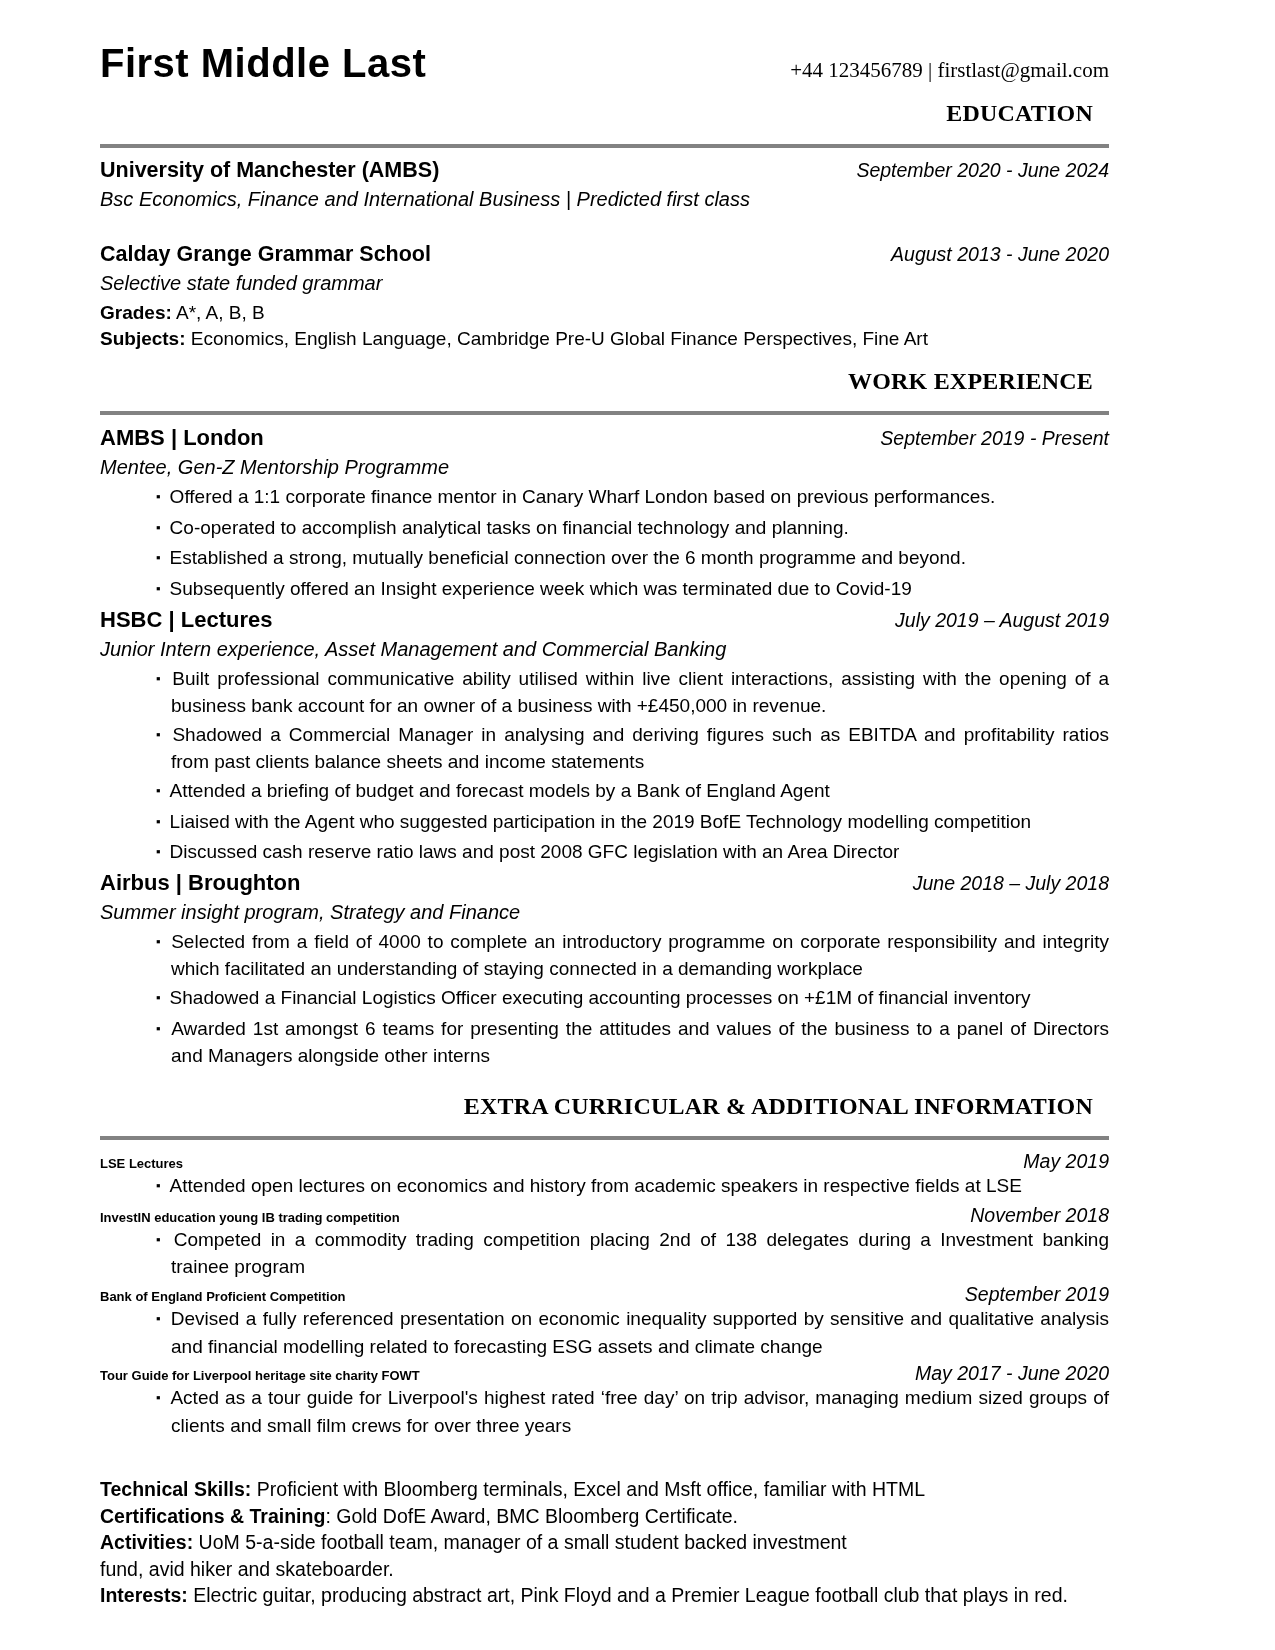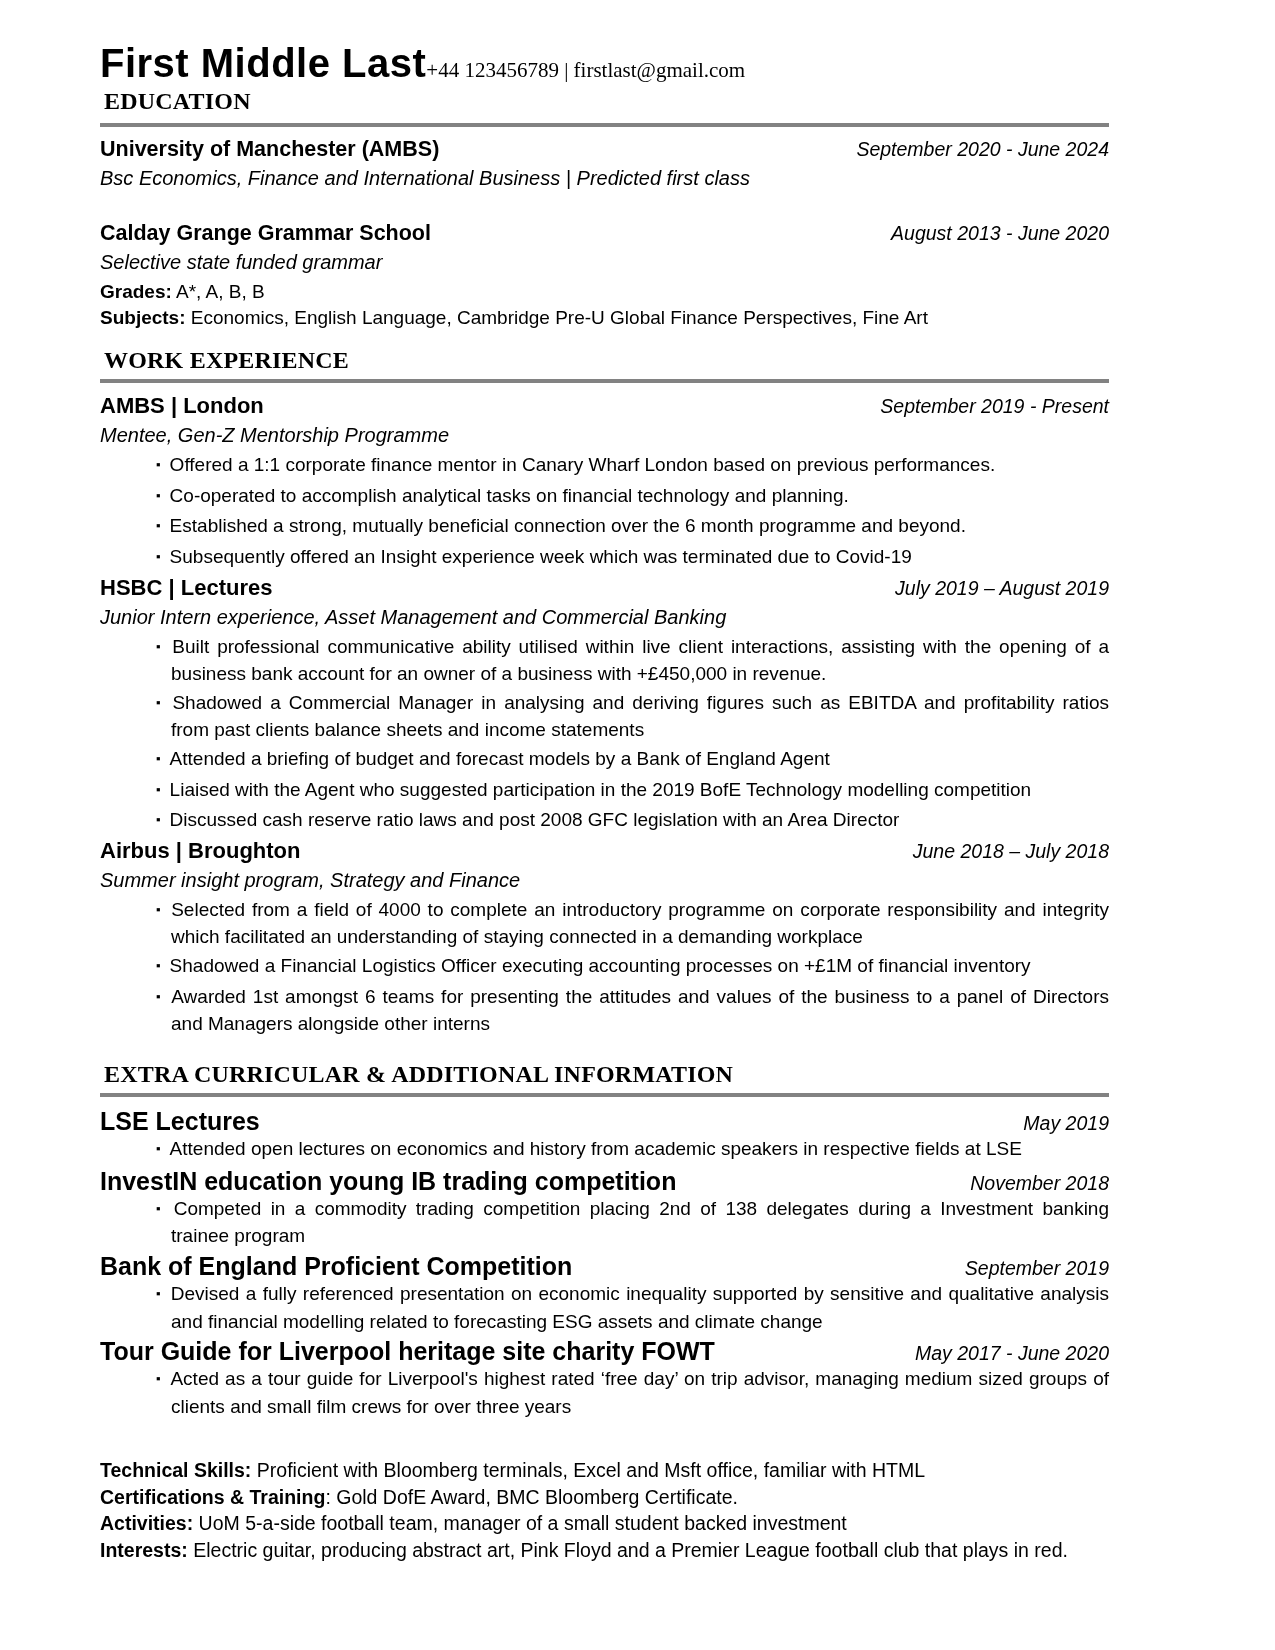--- a/index.html
+++ b/index.html
@@ -9,43 +9,43 @@
     font-family: "Liberation Sans", sans-serif;
     -webkit-font-smoothing: antialiased;
   }
   .page {
     box-sizing: border-box;
     width: 1275px; height: 1650px;
     padding: 42px 166px 30px 100px;
     overflow: hidden;
   }
   
-  .header-row { display: flex; align-items: baseline; }
+  .header-row { display: flex; justify-content: space-between; align-items: baseline; }
   .person-name {
     margin: 0; font-size: 40px; font-weight: bold; letter-spacing: 0.5px;
     font-family: "Liberation Sans", sans-serif; line-height: 1.05;
   }
   .contact {
     font-family: "Liberation Serif", serif;
     font-size: 21px; white-space: nowrap;
   }
   
   .sec {
-    margin: 4px; font-family: "Liberation Serif", serif;
-    font-weight: bold; font-size: 24px; letter-spacing: 0.2px; line-height: 1.15;
+    margin: 16px; font-family: "Liberation Serif", serif;
+    font-weight: bold; font-size: 24px; letter-spacing: 0.2px; line-height: 1.15; text-align: right;
   }
   .sec.work  { margin-top: 16px; }
   .sec.extra { margin-top: 24px; }
   .rule { height: 4px; background: #828282; margin: 5px 0 10px 0; }
   .rule.edu { margin-top: 7px; }
   
   .row { display: flex; justify-content: space-between; align-items: baseline; }
   .t-edu  { font-weight: bold; font-size: 21.5px; }
   .t-work { font-weight: bold; font-size: 22px; }
-  .t-xtra { font-weight: bold; font-size: 25px; text-align: right; }
+  .t-xtra { font-weight: bold; font-size: 13px; text-align: right; }
   .date { font-style: italic; font-size: 19.5px; white-space: nowrap; padding-left: 20px; }
   .sub  { font-style: italic; font-size: 20px; margin: 3px 0 4px 0; line-height: 1.3; }
   .line { font-size: 19px; line-height: 26px; }
   .b { font-weight: bold; }
   .entry.gap { margin-top: 30px; }
   .entry.work-gap { margin-top: 2px; }
   
   .bullet {
     margin: 0 0 3px 71px;
     font-size: 19px; line-height: 25.6px;
@@ -173,16 +173,17 @@
       <div class="xbullets">
         <p class="bullet">Acted as a tour guide for Liverpool's highest rated ‘free day’ on trip advisor, managing medium sized groups of clients and small film crews for over three years</p>
       </div>
     </div>
   </section>
 
   <div class="footer">
     <div class="fline"><span class="b">Technical Skills:</span><span> Proficient with Bloomberg terminals, Excel and Msft office, familiar with HTML</span></div>
     <div class="fline"><span class="b">Certifications &amp; Training</span><span>: Gold DofE Award, BMC Bloomberg Certificate.</span></div>
     <div class="fline"><span class="b">Activities:</span><span> UoM 5-a-side football team, manager of a small student backed investment</span></div>
+    <div class="fline"><span class="b"></span><span>fund, avid hiker and skateboarder.</span></div>
     <div class="fline"><span class="b">Interests:</span><span> Electric guitar, producing abstract art, Pink Floyd and a Premier League football club that plays in red.</span></div>
   </div>
 
 </div>
 
 </body></html>

